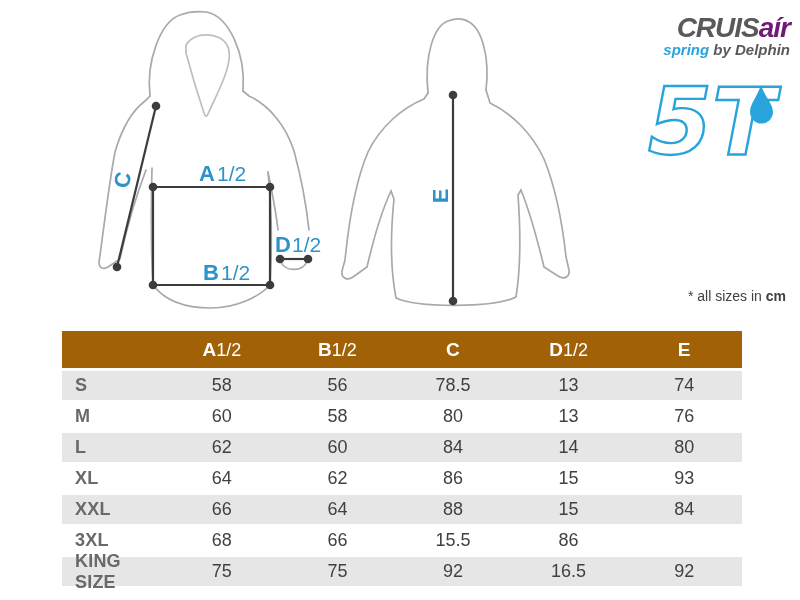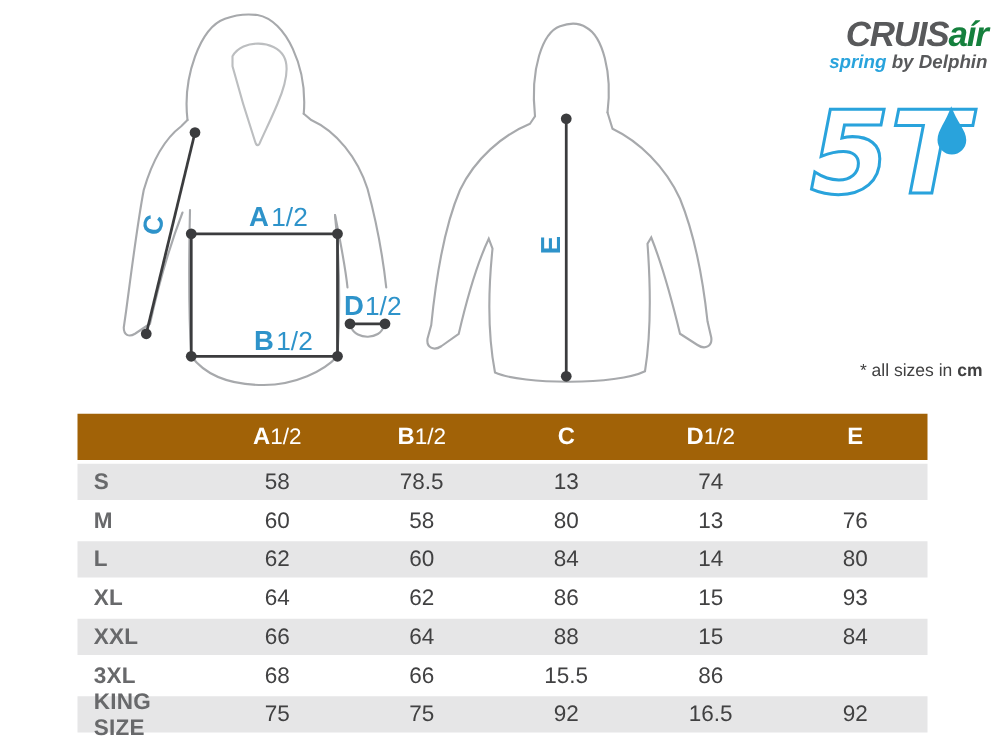--- a/index.html
+++ b/index.html
@@ -7,21 +7,21 @@
   .canvas {
     position:relative; width:800px; height:600px; background:#fff;
     font-family:"Liberation Sans", sans-serif; overflow:hidden;
   }
   
   .diagram-svg { position:absolute; left:0; top:0; }
 
   
   .logo { position:absolute; top:13px; right:10px; text-align:right; line-height:1.05; }
   .logo-line1 { font-size:28px; font-weight:bold; font-style:italic; color:#58595B; letter-spacing:-1px; }
-  .logo-line1 .air { color:#15803d; }
+  .logo-line1 .air { color:#701a75; }
   .logo-line2 { font-size:15px; font-weight:bold; font-style:italic; color:#58595B; letter-spacing:0; }
   .logo-line2 .spring { color:#29A3DC;margin-left:24px; }
   .logo5t { position:absolute; top:52px; right:8px; }
 
   
   .note { position:absolute; top:288px; right:14px; font-size:14px; color:#414142; }
   .note b { font-weight:bold; }
 
   
   .size-table { position:absolute; left:62px; top:331px; width:680px; }
@@ -118,20 +118,21 @@
       <div class="c-val"><span class="hdr-letter">B</span><span class="hdr-frac">1/2</span></div>
       <div class="c-val"><span class="hdr-letter">C</span><span class="hdr-frac"></span></div>
       <div class="c-val"><span class="hdr-letter">D</span><span class="hdr-frac">1/2</span></div>
       <div class="c-val"><span class="hdr-letter">E</span><span class="hdr-frac"></span></div>
     </div>
 
     <div class="t-body">
       <div class="t-row">
         <div class="c-label">S</div>
         <div class="c-val">58</div>
+        <div class="c-val">56</div>
         <div class="c-val">78.5</div>
         <div class="c-val">13</div>
         <div class="c-val">74</div>
       </div>
       <div class="t-row">
         <div class="c-label">M</div>
         <div class="c-val">60</div>
         <div class="c-val">58</div>
         <div class="c-val">80</div>
         <div class="c-val">13</div>

